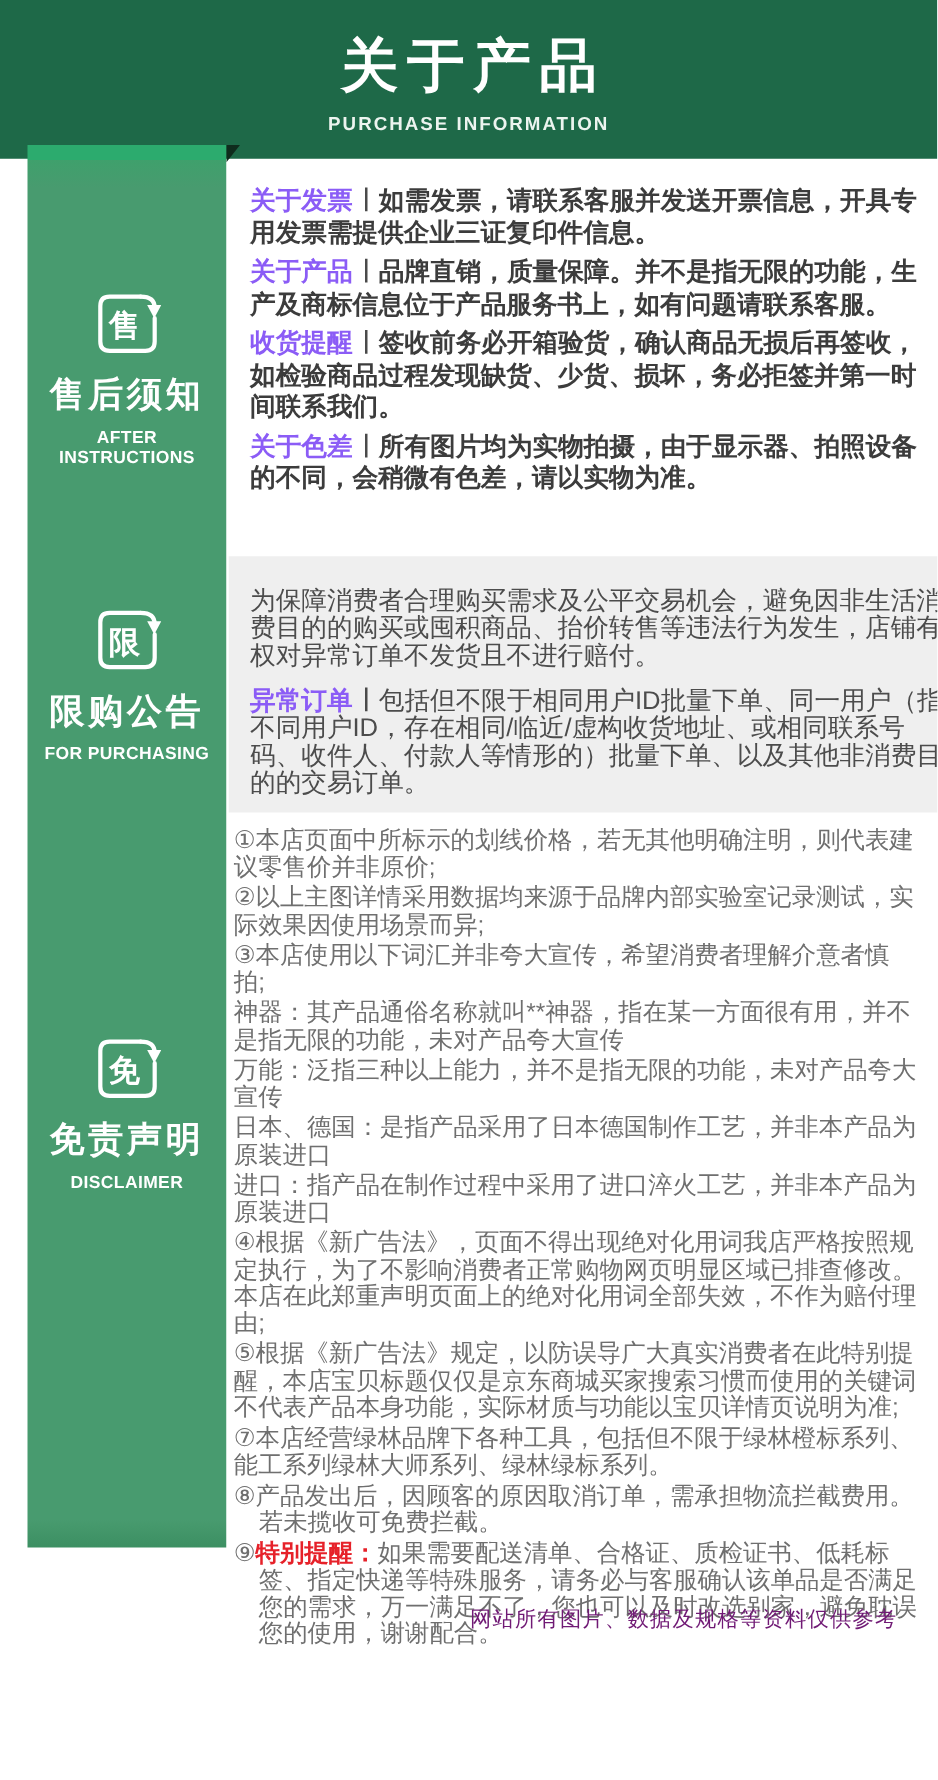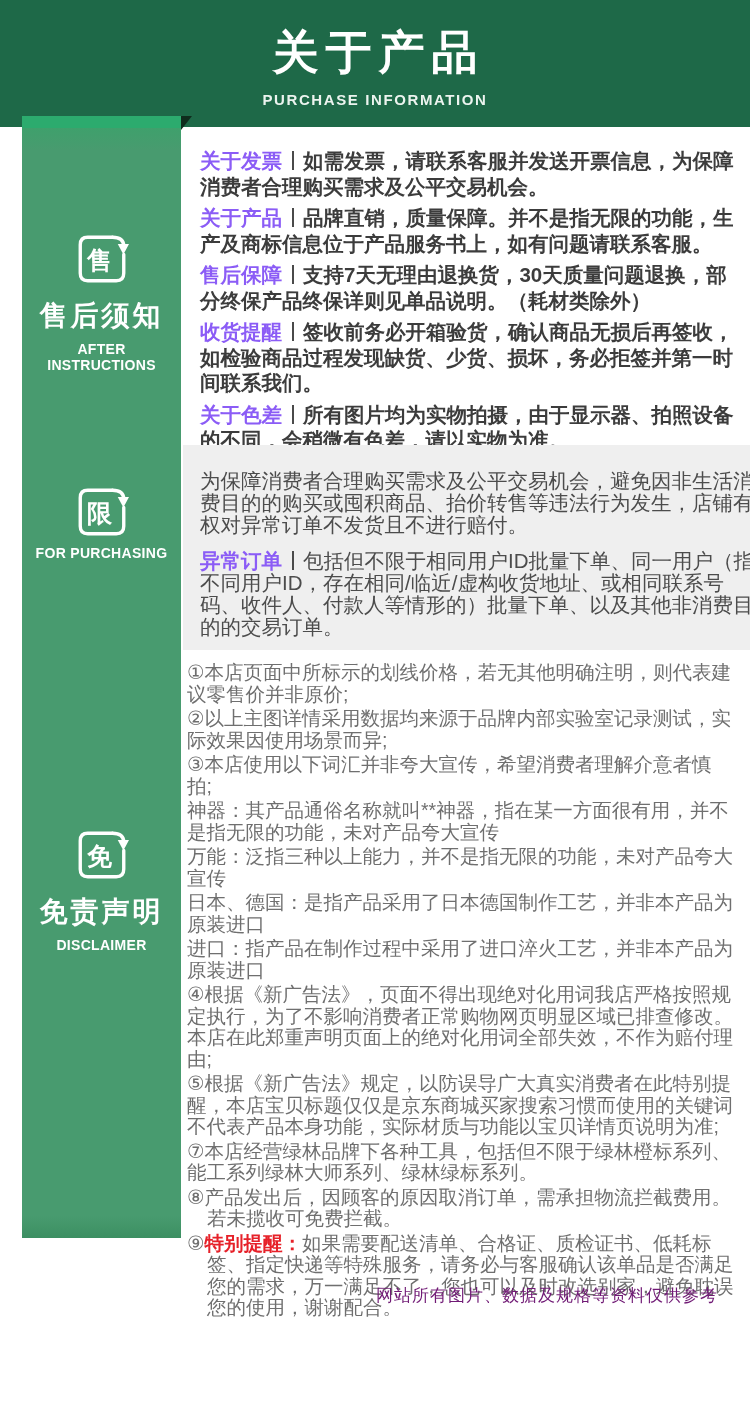--- a/index.html
+++ b/index.html
@@ -80,41 +80,41 @@
 
     <div class="side-group" style="top:357px;">
       <div class="side-icon">
         <svg width="54" height="54" viewBox="0 0 72 72">
           <path d="M50 7 H17 Q7 7 7 17 V55 Q7 65 17 65 H55 Q65 65 65 55 V30" fill="none" stroke="#ffffff" stroke-width="4.5" stroke-linecap="round"></path>
           <path d="M50 7 Q65 7 65 19" fill="none" stroke="#ffffff" stroke-width="4.5" stroke-linecap="round"></path>
           <polygon points="57,16 72,16 64.5,30" fill="#ffffff"></polygon>
         </svg>
         <span class="icon-char">限</span>
       </div>
+      <div class="side-title">限购公告</div>
       <div class="side-sub">FOR PURCHASING</div>
     </div>
 
     <div class="side-group" style="top:700px;">
       <div class="side-icon">
         <svg width="54" height="54" viewBox="0 0 72 72">
           <path d="M50 7 H17 Q7 7 7 17 V55 Q7 65 17 65 H55 Q65 65 65 55 V30" fill="none" stroke="#ffffff" stroke-width="4.5" stroke-linecap="round"></path>
           <path d="M50 7 Q65 7 65 19" fill="none" stroke="#ffffff" stroke-width="4.5" stroke-linecap="round"></path>
           <polygon points="57,16 72,16 64.5,30" fill="#ffffff"></polygon>
         </svg>
         <span class="icon-char">免</span>
       </div>
       <div class="side-title">免责声明</div>
       <div class="side-sub">DISCLAIMER</div>
     </div>
   </div>
 
   <div class="sec1" id="after-sales-list">
-      <p><span class="label">关于发票</span><span class="divbar"></span><span>如需发票，请联系客服并发送开票信息，为保障消费者合理购买需求及公平交易机会。</span></p>
+      <p><span class="label">关于发票</span><span class="divbar"></span><span>如需发票，请联系客服并发送开票信息，开具专用发票需提供企业三证复印件信息。</span></p>
       <p><span class="label">关于产品</span><span class="divbar"></span><span>品牌直销，质量保障。并不是指无限的功能，生产及商标信息位于产品服务书上，如有问题请联系客服。</span></p>
-      <p><span class="label">售后保障</span><span class="divbar"></span><span>支持7天无理由退换货，30天质量问题退换，部分终保产品终保详则见单品说明。（耗材类除外）</span></p>
       <p><span class="label">收货提醒</span><span class="divbar"></span><span>签收前务必开箱验货，确认商品无损后再签收，如检验商品过程发现缺货、少货、损坏，务必拒签并第一时间联系我们。</span></p>
       <p><span class="label">关于色差</span><span class="divbar"></span><span>所有图片均为实物拍摄，由于显示器、拍照设备的不同，会稍微有色差，请以实物为准。</span></p>
     </div>
 
   <div class="sec2">
     <p class="intro">为保障消费者合理购买需求及公平交易机会，避免因非生活消费目的的购买或囤积商品、抬价转售等违法行为发生，店铺有权对异常订单不发货且不进行赔付。</p>
     <p class="order"><span class="label">异常订单</span><span class="divbar"></span><span>包括但不限于相同用户ID批量下单、同一用户（指不同用户ID，存在相同/临近/虚构收货地址、或相同联系号码、收件人、付款人等情形的）批量下单、以及其他非消费目的的交易订单。</span></p>
   </div>
 
   <div class="sec3">

